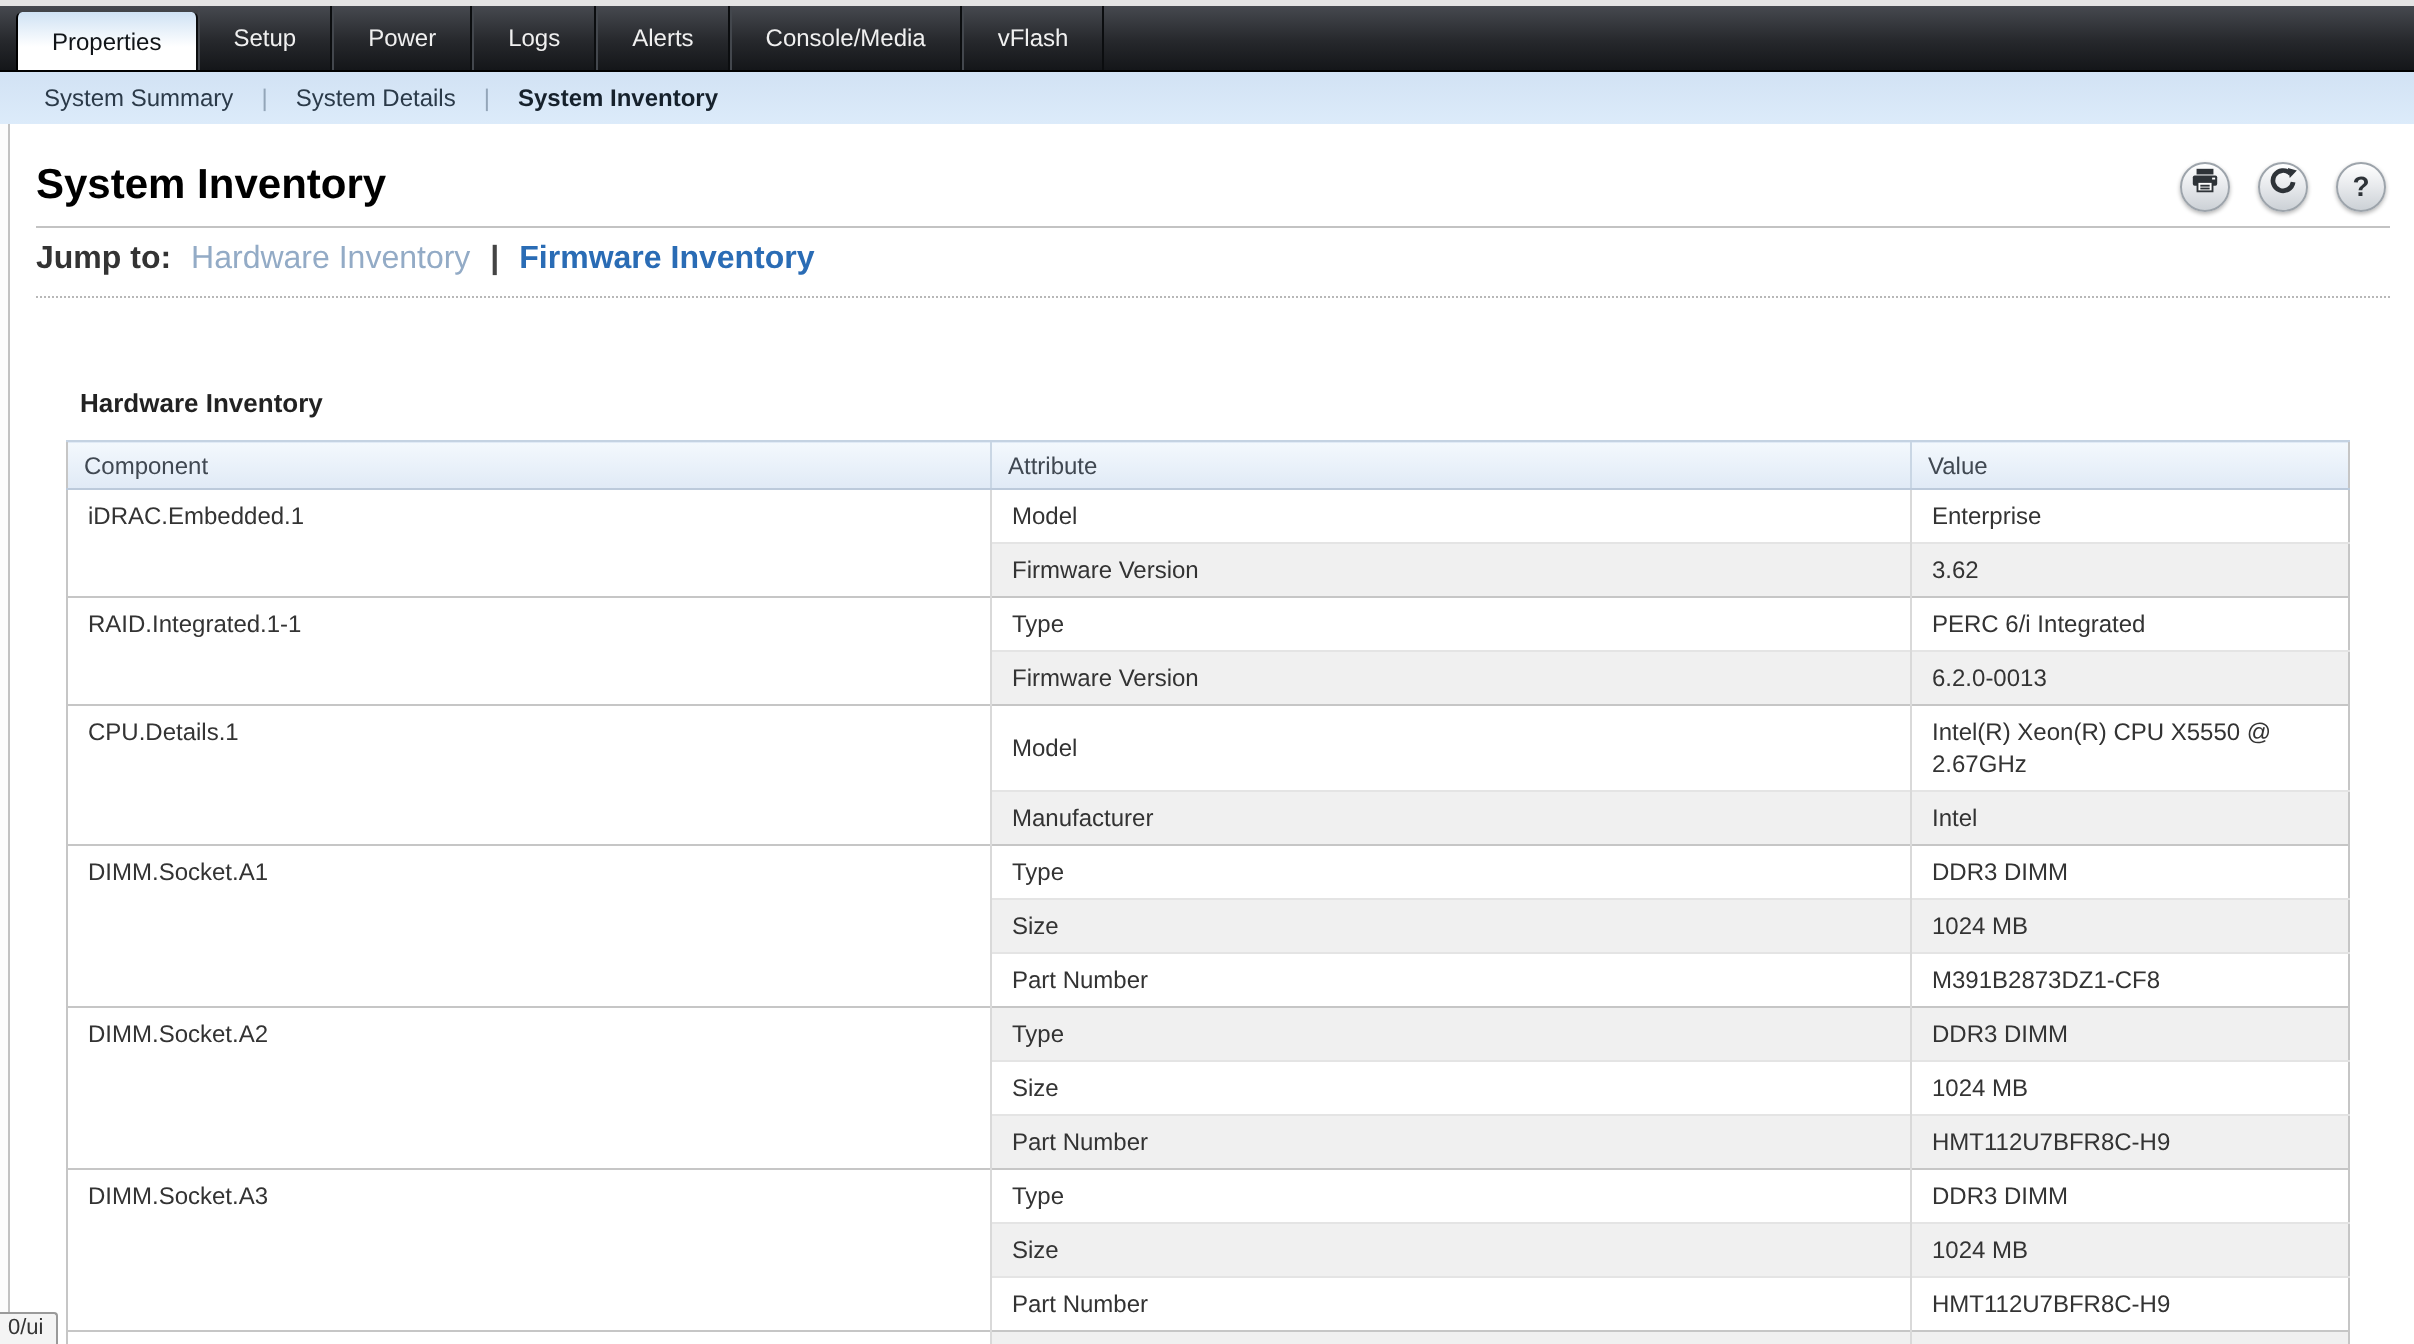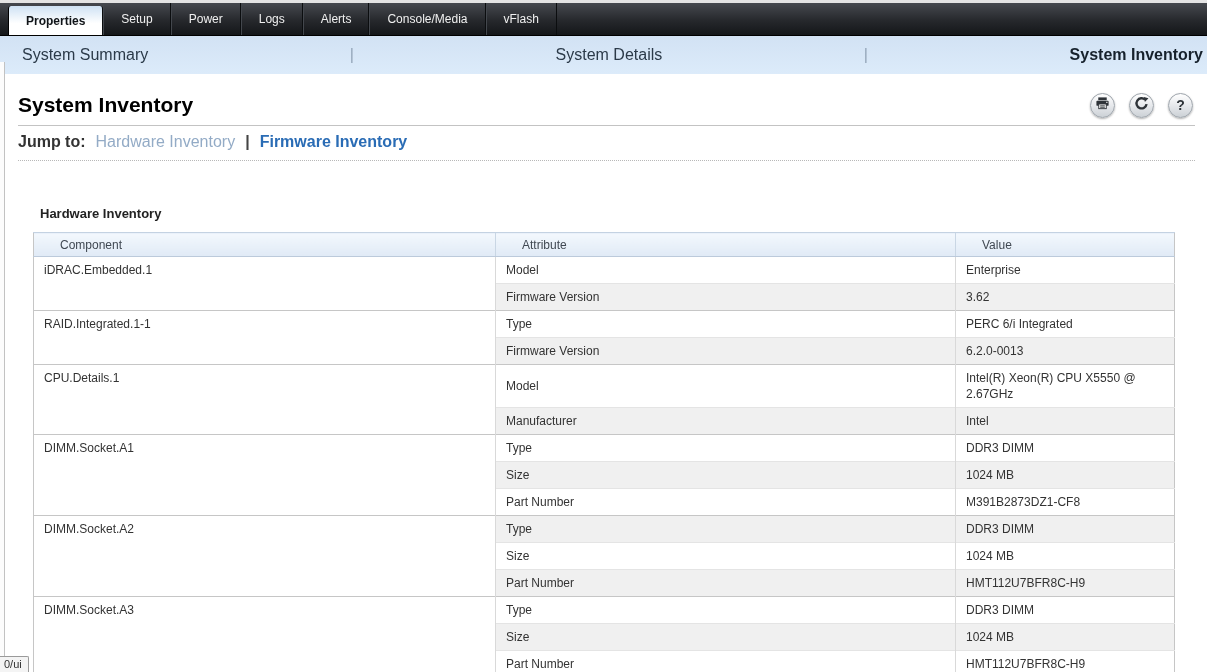--- a/index.html
+++ b/index.html
@@ -18,29 +18,29 @@
     display:flex; align-items:stretch;
   }
   .tab {
     color:#f0f0f0; font-size:12px; line-height:33px; padding:0 17px;
     border-right:1px solid #0b0d0f; border-left:1px solid #43474d;
     white-space:nowrap; cursor:default;
   }
   .tab:first-child { border-left:none; }
   .tab.active {
     background:linear-gradient(180deg,#cfe2f4 0%,#ffffff 60%);
-    color:#101418; font-weight:bold;
+    color:#101418; font-weight:normal;
     border-radius:3px 3px 0 0; margin-top:3px; line-height:30px;
     border-left:1px solid #000;
     text-align:center;
   }
   .sub-nav {
-    height:38px; padding-left:18px; font-size:16px; color:#2b3a49;
+    height:26px; padding-left:18px; font-size:12px; color:#2b3a49;
     background:linear-gradient(180deg,#d2e2f4 0%,#dcebfa 100%);
-    display:flex; align-items:center;justify-content:space-between;
+    display:flex; align-items:center;
   }
   .sub-item { padding:0 4px; white-space:nowrap; }
   .sub-item.active { font-weight:bold; color:#16212c; }
   .sub-sep { color:#93a5b8; padding:0 10px; }
 
   
   .frame-edge { position:absolute; left:0; top:62px; height:610px; width:5px;
     background:#fcfcfc; border-right:1px solid #c2c2c2; }
   .status-tip {
     position:absolute; left:0; bottom:0; z-index:10;
@@ -71,21 +71,21 @@
   .section-heading { font-size:13px; color:#222; margin:45px 0 0 22px; }
 
   
   .inv-table {
     border-collapse:collapse; table-layout:fixed;
     margin:11px 0 0 15px; width:1141px;
     font-size:12px; color:#333;
     border:1px solid #c6c6c6;
   }
   .inv-table th {
-    height:24px; text-align:left; padding:0 26px; font-weight:normal; color:#404852;
+    height:24px; text-align:left; padding:0 8px; font-weight:normal; color:#404852;
     background:linear-gradient(180deg,#f3f8fd 0%,#e0eaf6 100%);
     border-top:1px solid #c4d2e2; border-bottom:1px solid #bccadb;
   }
   .inv-table th + th { border-left:1px solid #c9d6e4; }
   .inv-table td { padding:5px 10px; line-height:16px; background:#fff; }
   .inv-table td + td, .inv-table td.after-comp { border-left:1px solid #d9d9d9; }
   .comp-cell { vertical-align:top; color:#333; }
   .attr-cell.stripe, .val-cell.stripe { background:#f0f0f0; }
   tr.inner-row .attr-cell, tr.inner-row .val-cell { border-top:1px solid #e4e4e4; }
   tr.group-start td { border-top:1px solid #c6c6c6; }

